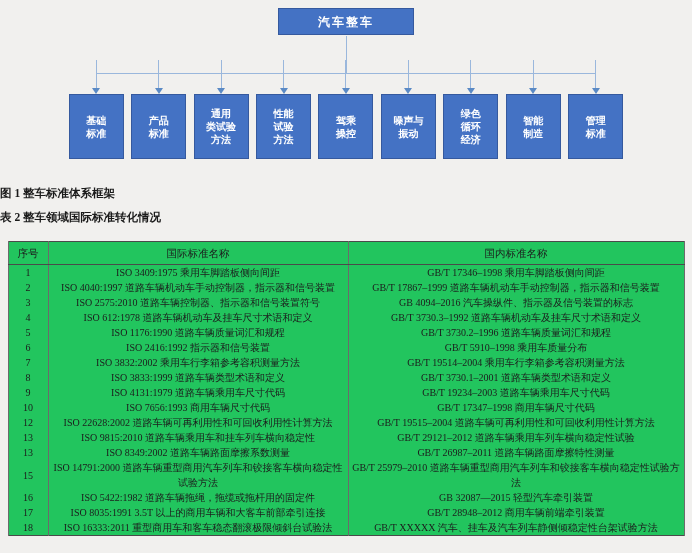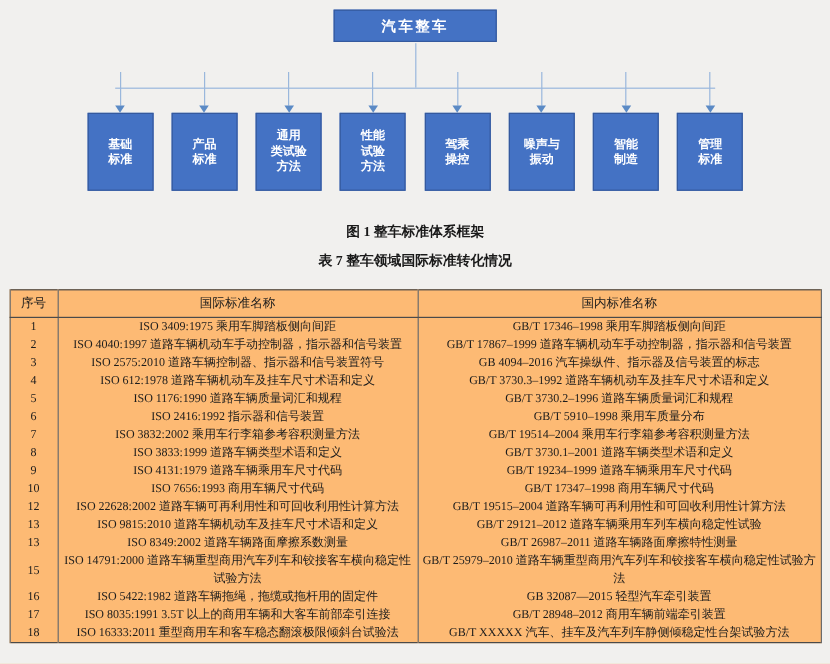--- a/index.html
+++ b/index.html
@@ -48,30 +48,30 @@
     width: 55px; height: 65px; box-sizing: border-box;
     background: #4472c4; border: 1px solid #35599e;
     color: #ffffff; font-family: "Liberation Sans", "DejaVu Sans", sans-serif;
     font-size: 10px; font-weight: bold; line-height: 1.3;
     display: flex; align-items: center; justify-content: center;
     text-align: center; white-space: pre-line; padding: 2px 1px;
   }
 
   
   .fig-caption, .tbl-caption {
-    text-align: center; font-weight: bold; color: #1a1a1a;
+    text-align: left; font-weight: bold; color: #1a1a1a;
     font-size: 11.5px;
   }
   .fig-caption { margin-top: 8px; }
   .tbl-caption { margin-top: 9px; margin-bottom: 5px; }
 
   
   table.std-table {
     width: 676px; margin: 16px auto; border-collapse: collapse;
-    background: #fdba74;
+    background: #22c55e;
     border: 1px solid #4a4a4a;
     table-layout: fixed;
   }
   table.std-table th, table.std-table td {
     border-left: 1px solid #6b6b6b; border-right: 1px solid #6b6b6b;
     font-size: 10px; color: #1c1c1c; text-align: center;
     padding: 0 3px; line-height: 15px;
     font-weight: normal;
     overflow: hidden;
   }
@@ -127,34 +127,41 @@
         </div>
         <div class="ncol">
           <div class="drop"></div>
           <div class="arrow-down"></div>
           <div class="nbox">噪声与
 振动</div>
         </div>
         <div class="ncol">
           <div class="drop"></div>
           <div class="arrow-down"></div>
+          <div class="nbox">绿色
+循环
+经济</div>
+        </div>
+        <div class="ncol">
+          <div class="drop"></div>
+          <div class="arrow-down"></div>
           <div class="nbox">智能
 制造</div>
         </div>
         <div class="ncol">
           <div class="drop"></div>
           <div class="arrow-down"></div>
           <div class="nbox">管理
 标准</div>
         </div>
       </div>
   </div>
 
   <div class="fig-caption">图 1  整车标准体系框架</div>
-  <div class="tbl-caption">表 7  整车领域国际标准转化情况</div>
+  <div class="tbl-caption">表 2  整车领域国际标准转化情况</div>
 
   <table class="std-table">
     <colgroup>
       <col class="c-no">
         <col class="c-intl">
         <col class="c-dom">
     </colgroup>
     <thead>
       <tr>
         <th>序号</th>
@@ -199,35 +206,35 @@
           <td>GB/T 19514–2004 乘用车行李箱参考容积测量方法</td>
         </tr>
         <tr>
           <td>8</td>
           <td>ISO 3833:1999 道路车辆类型术语和定义</td>
           <td>GB/T 3730.1–2001 道路车辆类型术语和定义</td>
         </tr>
         <tr>
           <td>9</td>
           <td>ISO 4131:1979 道路车辆乘用车尺寸代码</td>
-          <td>GB/T 19234–1999 道路车辆乘用车尺寸代码</td>
+          <td>GB/T 19234–2003 道路车辆乘用车尺寸代码</td>
         </tr>
         <tr>
           <td>10</td>
           <td>ISO 7656:1993 商用车辆尺寸代码</td>
           <td>GB/T 17347–1998 商用车辆尺寸代码</td>
         </tr>
         <tr>
           <td>12</td>
           <td>ISO 22628:2002 道路车辆可再利用性和可回收利用性计算方法</td>
           <td>GB/T 19515–2004 道路车辆可再利用性和可回收利用性计算方法</td>
         </tr>
         <tr>
           <td>13</td>
-          <td>ISO 9815:2010 道路车辆机动车及挂车尺寸术语和定义</td>
+          <td>ISO 9815:2010 道路车辆乘用车和挂车列车横向稳定性</td>
           <td>GB/T 29121–2012 道路车辆乘用车列车横向稳定性试验</td>
         </tr>
         <tr>
           <td>13</td>
           <td>ISO 8349:2002 道路车辆路面摩擦系数测量</td>
           <td>GB/T 26987–2011 道路车辆路面摩擦特性测量</td>
         </tr>
         <tr>
           <td>15</td>
           <td>ISO 14791:2000 道路车辆重型商用汽车列车和铰接客车横向稳定性试验方法</td>

